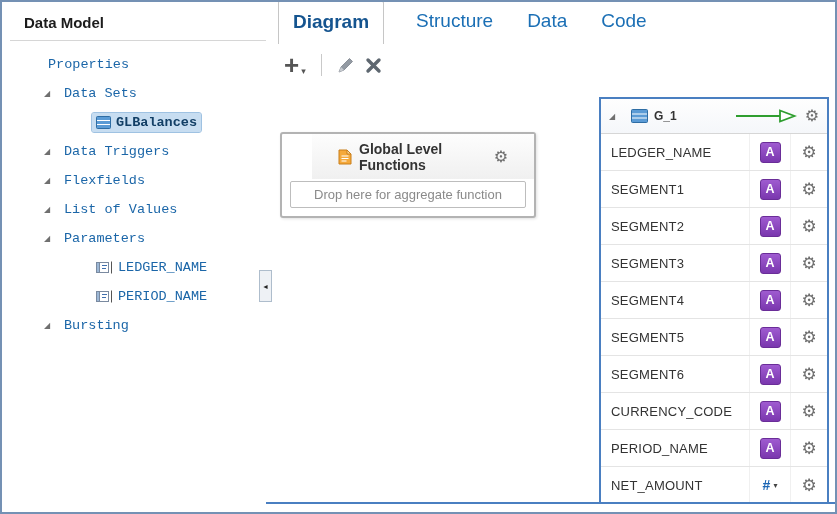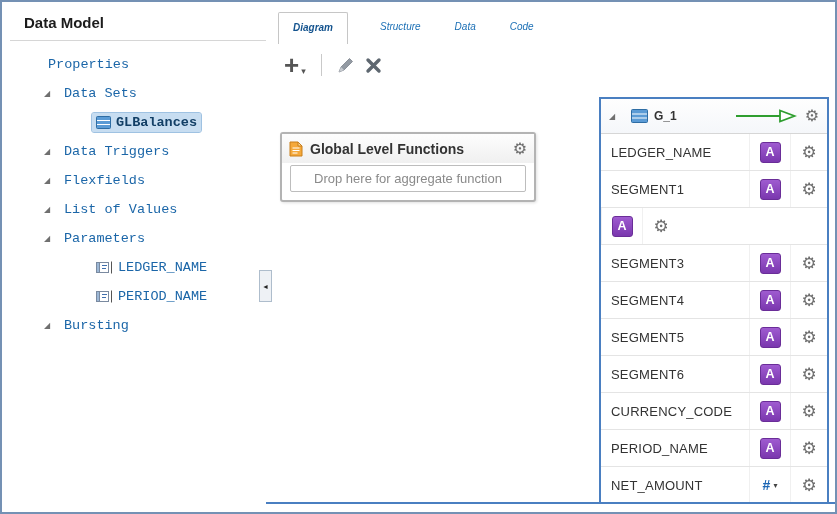--- a/index.html
+++ b/index.html
@@ -19,36 +19,36 @@
   .node-body.selected .tree-label{color:#123f66;font-weight:bold;}
   .node-icon{display:flex;line-height:0;}
   
   .splitter{position:absolute;left:257px;top:268px;width:11px;height:30px;background:#eef1f5;
             border:1px solid #aebdcc;display:flex;align-items:center;justify-content:center;
             font-size:7px;color:#222;z-index:6;cursor:pointer;}
   
   .right{position:absolute;top:0;left:264px;right:0;bottom:0;background:#fff;}
   .tabbar{position:relative;height:42px;border-bottom:1px solid #c6c6c6;display:flex;align-items:flex-end;
           padding-left:12px;gap:30px;background:#fff;}
-  .tab{font-size:10px;color:#1b6fb5;padding:0 2px 12px;cursor:pointer;font-style:italic;}
+  .tab{font-size:19px;color:#1b6fb5;padding:0 2px 12px;cursor:pointer;}
   .tab.active{font-weight:bold;color:#15548f;border:1px solid #c6c6c6;border-bottom:1px solid #fff;
               margin-bottom:-1px;padding:9px 14px 11px;border-radius:2px 2px 0 0;background:#fff;}
   .canvas{position:absolute;top:42px;left:0;right:0;bottom:8px;overflow:hidden;background:#fff;
           border-bottom:2px solid #4a7fc1;}
   
   .toolbar{position:absolute;top:10px;left:18px;display:flex;align-items:center;gap:10px;}
   .tb-add{display:flex;align-items:baseline;gap:2px;cursor:pointer;}
   .plus{font-size:26px;font-weight:bold;color:#555;line-height:20px;}
   .caret{font-size:9px;color:#555;}
   .tb-sep{width:1px;height:22px;background:#c9c9c9;margin:0 5px;}
   .tb-btn{display:flex;align-items:center;cursor:pointer;}
   
   .gbox{position:absolute;left:14px;top:88px;width:252px;border:2px solid #b3b3b3;border-radius:3px;
         background:#fff;box-shadow:1px 1px 3px rgba(0,0,0,.12);}
-  .gbox-head{display:flex;align-items:center;gap:7px;padding:7px 7px 6px;background:linear-gradient(#fdfdfd,#f0f0f0);}
+  .gbox-head{display:flex;align-items:center;gap:7px;padding:7px 26px 6px;background:linear-gradient(#fdfdfd,#f0f0f0);margin-left:30px;}
   .gbox-title{font-size:14px;font-weight:bold;color:#333;}
   .head-gear{margin-left:auto;font-size:16px;color:#6e6e6e;cursor:pointer;line-height:1;}
   .dropzone{border:1px solid #bdbdbd;border-radius:2px;margin:2px 8px 8px;padding:5px 22px;text-align:center;
             font-size:13px;color:#8a8a8a;background:#fff;}
   
   .dsbox{position:absolute;left:333px;top:53px;width:230px;border:2px solid #4a7fc1;background:#fff;box-sizing:border-box;}
   .ds-head{display:flex;align-items:center;gap:6px;height:34px;padding:0 8px;border-bottom:1px solid #d6d6d6;
            background:linear-gradient(#fefefe,#f5f7fa);}
   .ds-title{font-size:12px;font-weight:bold;color:#333;}
   .arrow-annot{margin-left:auto;display:flex;align-items:center;line-height:0;}
@@ -238,20 +238,21 @@
               <span class="fgear">⚙</span>
             </div>
             <div class="frow">
               <span class="fname">SEGMENT1</span>
               <span class="ftype">
                 <span class="abadge">A</span>
               </span>
               <span class="fgear">⚙</span>
             </div>
             <div class="frow">
+              <span class="fname">SEGMENT2</span>
               <span class="ftype">
                 <span class="abadge">A</span>
               </span>
               <span class="fgear">⚙</span>
             </div>
             <div class="frow">
               <span class="fname">SEGMENT3</span>
               <span class="ftype">
                 <span class="abadge">A</span>
               </span>

